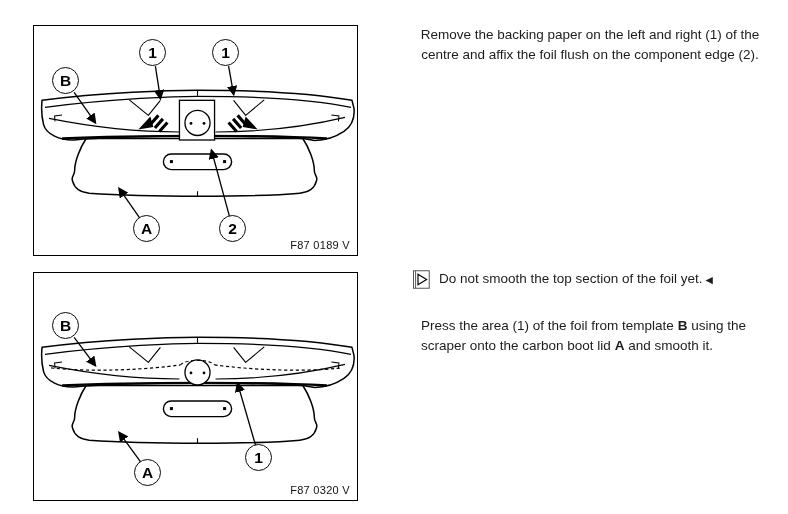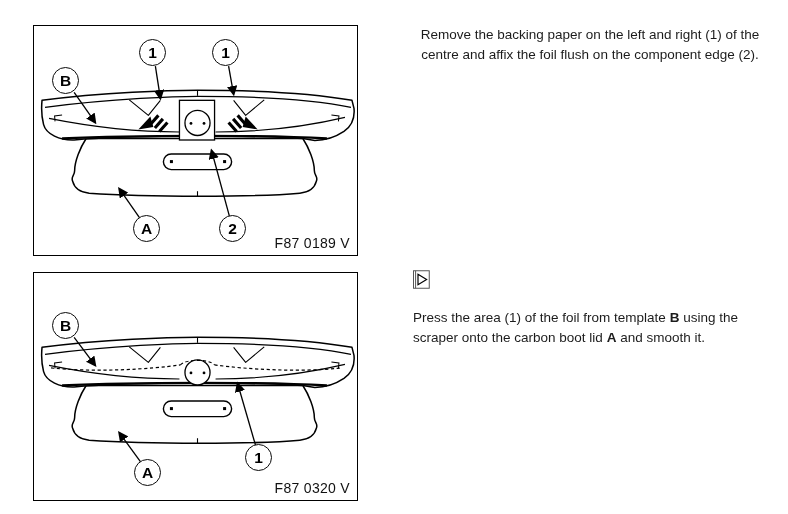--- a/index.html
+++ b/index.html
@@ -14,21 +14,21 @@
   #fig-top    { top:25px;  height:231px; }
   #fig-bottom { top:272px; height:229px; }
   .fig-svg { position:absolute; left:0; top:0; width:100%; height:100%; }
   .callout {
     position:absolute; width:27px; height:27px; box-sizing:border-box;
     border:1.7px solid #0a0a0a; border-radius:50%; background:#fff;
     display:flex; align-items:center; justify-content:center;
     font-weight:bold; font-size:15.5px; color:#000; z-index:3; line-height:1;
   }
   .fig-code {
-    position:absolute; right:7px; bottom:4px; font-size:14px; color:#111;
+    position:absolute; right:7px; bottom:4px; font-size:11px; color:#111;
     letter-spacing:0.3px; z-index:3;
   }
   .right-col { position:absolute; left:413px; top:0; width:354px; height:514px; font-size:13.5px; line-height:20px; }
   .para1 { position:absolute; top:25px; left:0; width:354px; }
   .note-row { position:absolute; top:269px; left:-2px; width:356px; display:flex; align-items:flex-start; gap:9px; }
   .note-icon-wrap { flex:0 0 auto; margin-top:1px; }
   .para2 { position:absolute; top:308px; left:0; width:354px; }
   .bold { font-weight:bold; }
   .end-marker { font-size:9.5px; margin-left:3px; }
   svg { display:block; }
@@ -141,20 +141,23 @@
     <p class="para1" style="margin:0;text-align:center;">Remove the backing paper on the left and right (1) of the centre and affix the foil flush on the component edge (2).</p>
 
     <div class="note-row">
       <span class="note-icon-wrap">
         <svg width="19" height="19" viewBox="0 0 19 19">
           <rect x="2.5" y="0.75" width="15.75" height="17.5" fill="none" stroke="#555" stroke-width="1"></rect>
           <line x1="4.6" y1="0.75" x2="4.6" y2="18.25" stroke="#555" stroke-width="1"></line>
           <polygon points="7,4.2 15.6,9.5 7,14.8" fill="none" stroke="#000" stroke-width="1.2"></polygon>
         </svg>
       </span>
+      <span>
+        <span>Do not smooth the top section of the foil yet.</span><span class="end-marker">◀</span>
+      </span>
     </div>
 
-    <p class="para2" style="margin:0;">
+    <p class="para2" style="margin:8px;">
       <span>Press the area (1) of the foil from template </span><span class="bold">B</span><span> using the scraper onto the carbon boot lid </span><span class="bold">A</span><span> and smooth it.</span>
     </p>
 
   </div>
 </div>
 
 </body></html>

